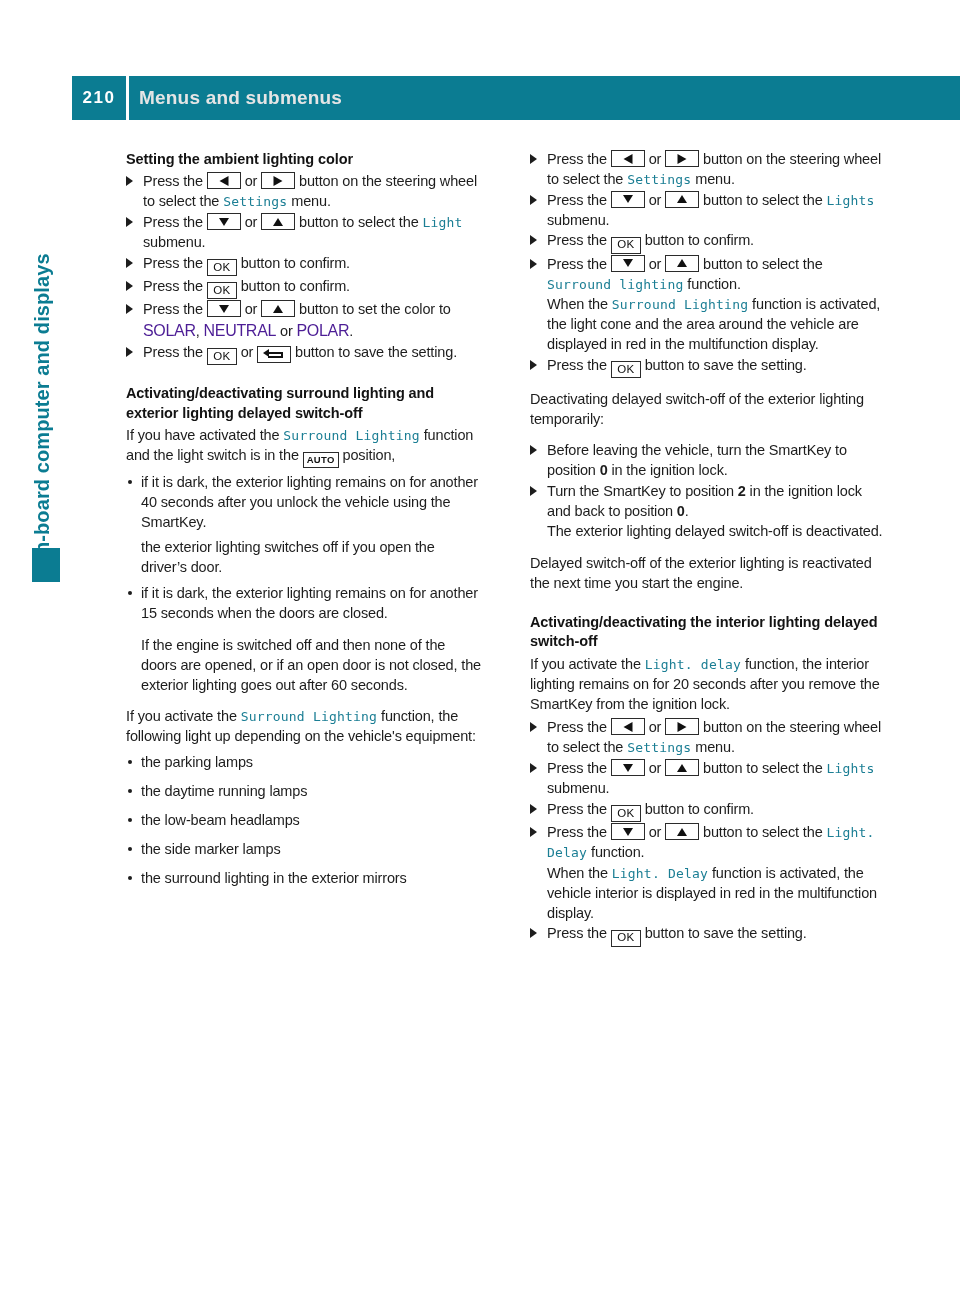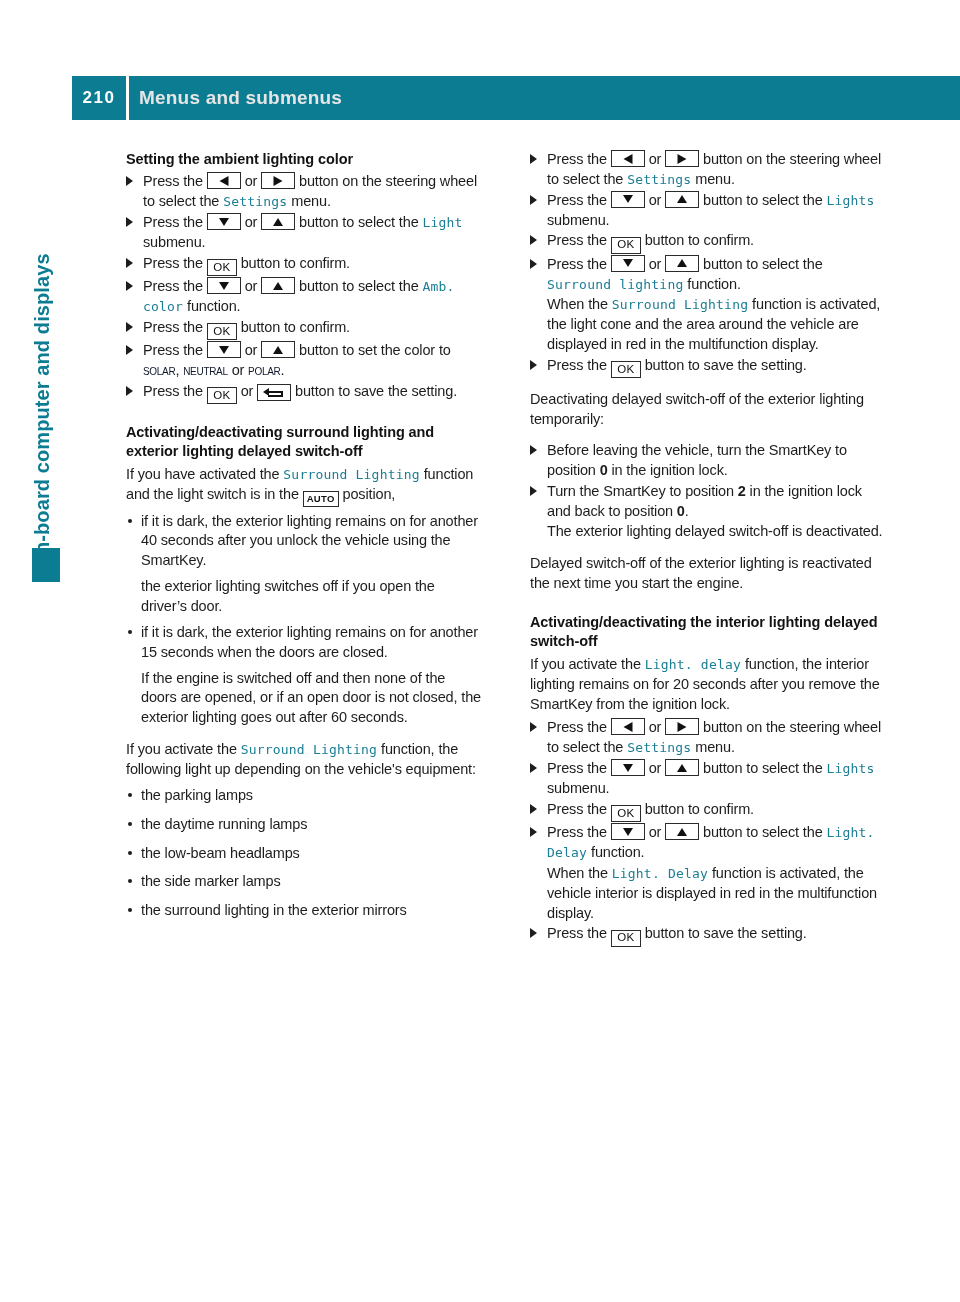--- a/index.html
+++ b/index.html
@@ -171,22 +171,22 @@
 
   
   .ui {
     font-family: "DejaVu Sans Mono", monospace;
     color: #1b7e94;
     font-size: 13px;
     letter-spacing: 0.2px;
   }
   .uicond {
     font-family: "Liberation Sans", sans-serif;
-    color: #0f172a;
-    font-size: 10px;
+    color: #4c1d95;
+    font-size: 16px;
     letter-spacing: -0.3px;
   }
   .b { font-weight: bold; }
 
   
   .key {
     display: inline-block;
     border: 1.6px solid #2b2b2b;
     background: #ffffff;
     vertical-align: -3px;
@@ -302,24 +302,20 @@
     <div class="step">
       <span class="marker"></span>
       <span>Press the </span><span class="key key-arrow down"><i></i></span><span> or </span><span class="key key-arrow up"><i></i></span><span> button to select the </span><span class="ui">Light</span><span> submenu.</span>
     </div>
 
     <div class="step">
       <span class="marker"></span>
       <span>Press the </span><span class="key key-ok">OK</span><span> button to confirm.</span>
     </div>
 
-    <div class="step">
-      <span class="marker"></span>
-      <span>Press the </span><span class="key key-arrow down"><i></i></span><span> or </span><span class="key key-arrow up"><i></i></span><span> button to select the </span><span class="ui">Amb. color</span><span> function.</span>
-    </div>
 
     <div class="step">
       <span class="marker"></span>
       <span>Press the </span><span class="key key-ok">OK</span><span> button to confirm.</span>
     </div>
 
     <div class="step">
       <span class="marker"></span>
       <span>Press the </span><span class="key key-arrow down"><i></i></span><span> or </span><span class="key key-arrow up"><i></i></span><span> button to set the color to </span><span class="uicond">SOLAR</span><span>, </span><span class="uicond">NEUTRAL</span><span> or </span><span class="uicond">POLAR</span><span>.</span>
     </div>
@@ -345,21 +341,21 @@
     <div class="bul" style="margin-top:5px;">
       <span class="dot"></span>
       <span>if it is dark, the exterior lighting remains on for another 40 seconds after you unlock the vehicle using the SmartKey.</span>
     </div>
     <div class="sub" style="margin-top:6px;">the exterior lighting switches off if you open the driver’s door.</div>
 
     <div class="bul" style="margin-top:6px;">
       <span class="dot"></span>
       <span>if it is dark, the exterior lighting remains on for another 15 seconds when the doors are closed.</span>
     </div>
-    <div class="sub" style="margin-top:6px;">If the engine is switched off and then none of the doors are opened, or if an open door is not closed, the exterior lighting goes out after 60 seconds.</div>
+    <div class="sub" style="margin-top:12px;">If the engine is switched off and then none of the doors are opened, or if an open door is not closed, the exterior lighting goes out after 60 seconds.</div>
 
     <div class="para gap-top">
       <span>If you activate the </span><span class="ui">Surround Lighting</span><span> function, the following light up depending on the vehicle's equipment:</span>
     </div>
 
     <div class="bul" style="margin-top:6px;">
       <span class="dot"></span>
       <span>the parking lamps</span>
     </div>
     <div class="bul" style="margin-top:9px;">

